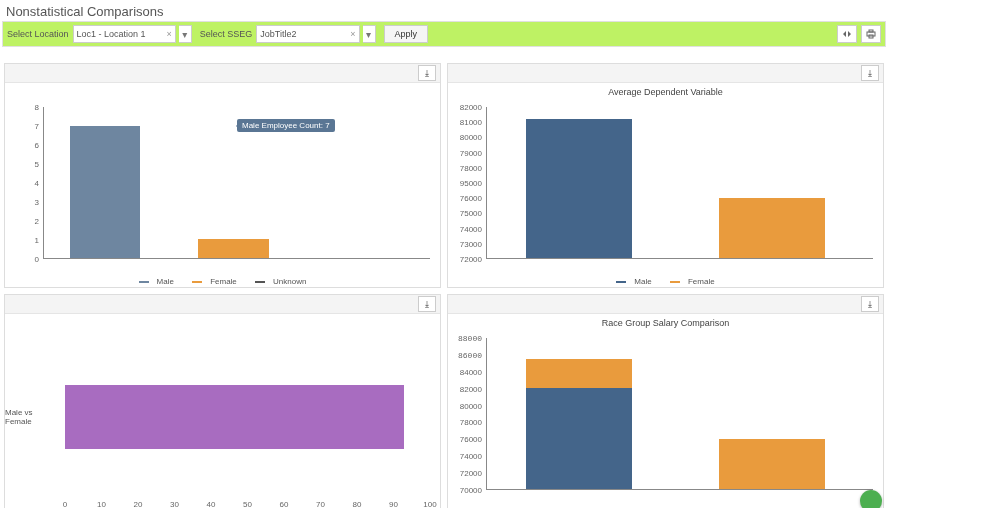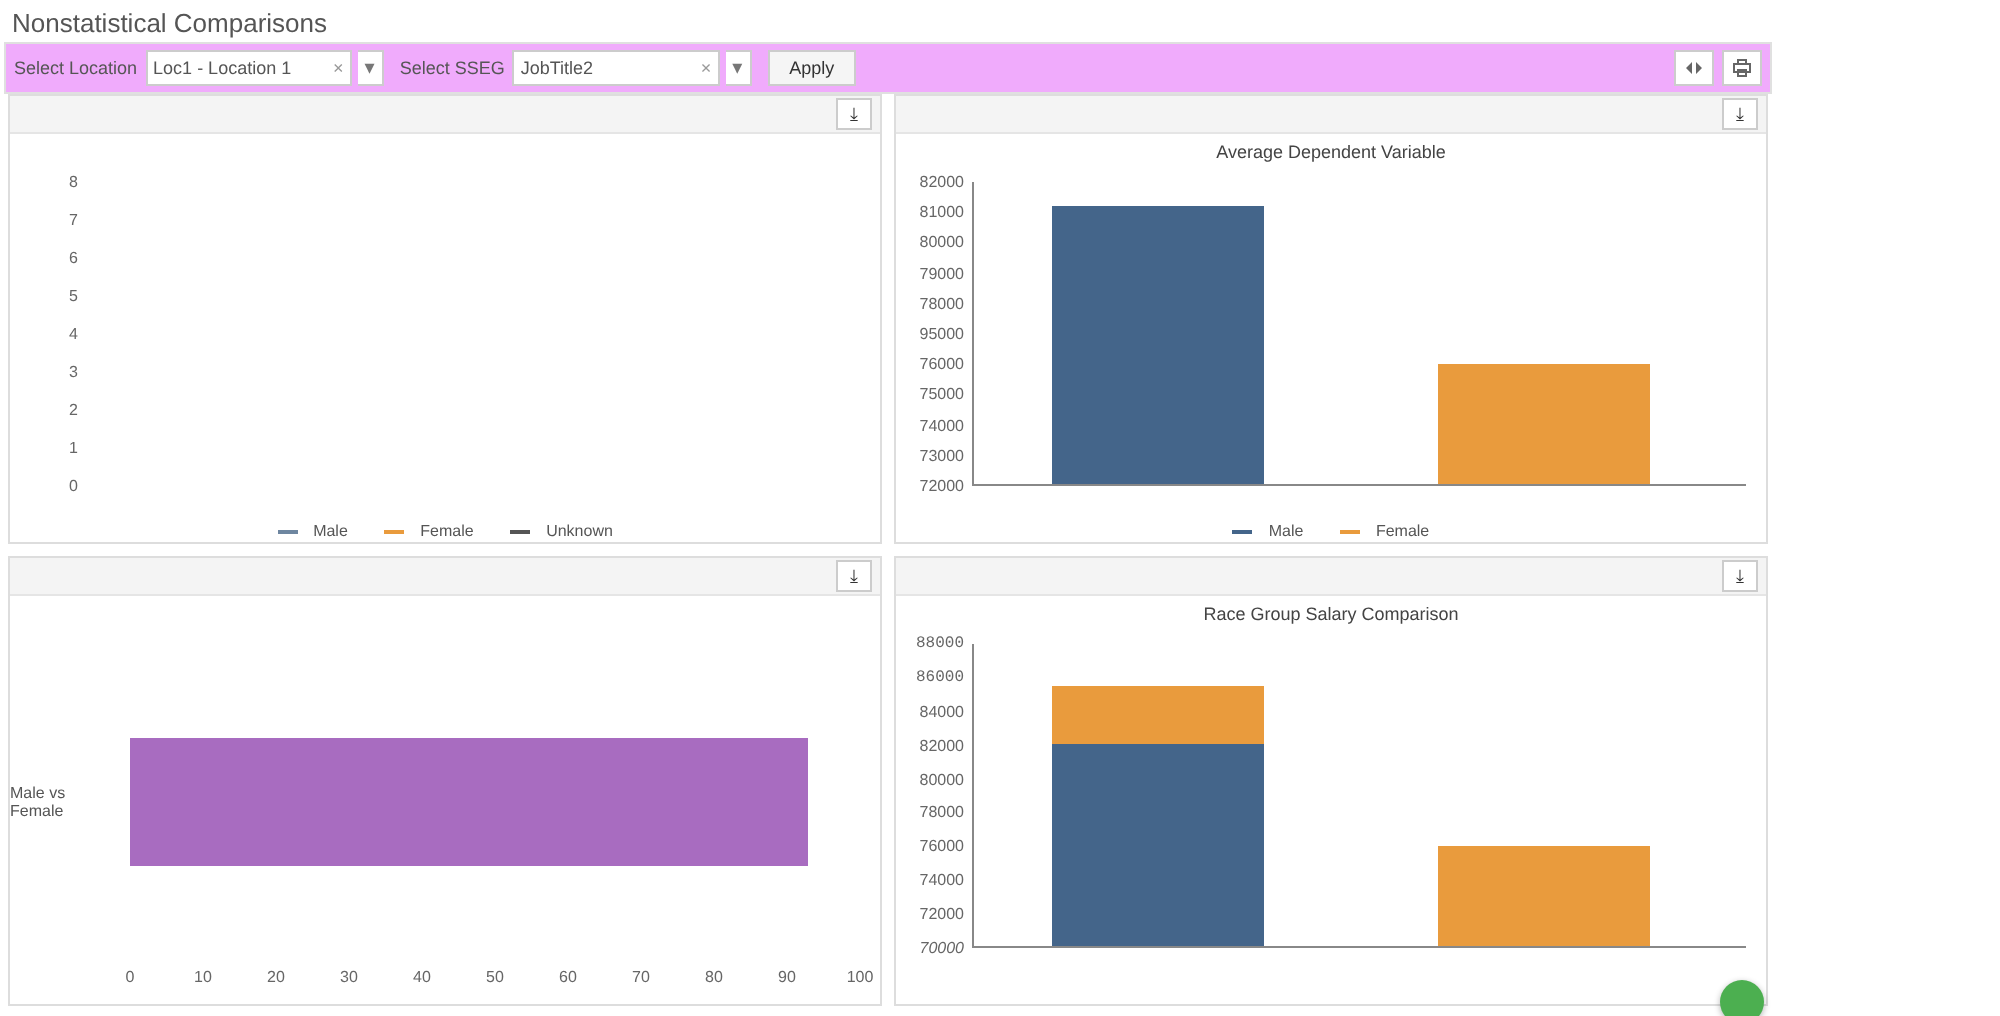--- a/index.html
+++ b/index.html
@@ -1,18 +1,18 @@
 <!DOCTYPE html>
 <html><head>
 <meta charset="utf-8">
 <style>
 html,body{margin:0;padding:0;font-family:Arial,Helvetica,sans-serif;font-size:10px;color:#333;background:#fff}
 .page{width:888px;height:508px;position:relative}
 .title{font-size:13px;color:#555;padding:4px 6px 2px}
-.toolbar{background:#f0abfc;border:1px solid #e0e0e0;height:20px;display:flex;align-items:center;padding:2px 4px;margin:0 2px 0}
+.toolbar{background:#bef264;border:1px solid #e0e0e0;height:20px;display:flex;align-items:center;padding:2px 4px;margin:0 2px 16px}
 .lbl{font-size:9px;color:#555;margin-right:4px}
 .select{background:#fff;border:1px solid #ccc;height:16px;display:flex;align-items:center;padding:0 3px;font-size:9px;color:#555;margin-right:3px}
 .select .val{min-width:70px}
 .select .x{color:#999;margin-left:20px}
 .caret{width:12px;height:16px;background:#fff;border:1px solid #ccc;border-left:none;display:flex;align-items:center;justify-content:center;margin-right:8px;color:#777}
 .btn{background:#f5f5f5;border:1px solid #ccc;height:16px;padding:0 10px;font-size:9px;display:flex;align-items:center;cursor:pointer}
 .spacer{flex:1}
 .iconbtn{width:18px;height:16px;background:#fff;border:1px solid #ccc;display:flex;align-items:center;justify-content:center;margin-left:4px;cursor:pointer}
 .grid{display:grid;grid-template-columns:1fr 1fr;grid-template-rows:1fr 1fr;gap:6px;padding:0 4px;height:456px}
 .card{border:1px solid #ddd;display:flex;flex-direction:column;background:#fff;position:relative}
@@ -81,20 +81,25 @@
             <div class="ytick" style="bottom: 0%;">0</div>
             <div class="ytick" style="bottom: 12.5%;">1</div>
             <div class="ytick" style="bottom: 25%;">2</div>
             <div class="ytick" style="bottom: 37.5%;">3</div>
             <div class="ytick" style="bottom: 50%;">4</div>
             <div class="ytick" style="bottom: 62.5%;">5</div>
             <div class="ytick" style="bottom: 75%;">6</div>
             <div class="ytick" style="bottom: 87.5%;">7</div>
             <div class="ytick" style="bottom: 100%;">8</div>
           </div>
+      <div class="plot" id="p0">
+        <div class="tooltip" style="left:50%;top:8%">Male Employee Count: 7</div>
+      <div class="bar" style="left: 6.66667%; width: 18.3333%; height: 87.5%; background: rgb(110, 134, 160);"></div>
+            <div class="bar" style="left: 40%; width: 18.3333%; height: 12.5%; background: rgb(233, 155, 61);"></div>
+          </div>
       <div class="legend">
         <span><span class="dash" style="background:#6e86a0"></span><span>Male</span></span>
         <span><span class="dash" style="background:#e99b3d"></span><span>Female</span></span>
         <span><span class="dash" style="background:#555"></span><span>Unknown</span></span>
       </div>
     </div>
   </div>
 
   <div class="card">
     <div class="cardhead">
@@ -151,21 +156,21 @@
     </div>
   </div>
 
   <div class="card">
     <div class="cardhead">
           <div class="dl">⤓</div>
         </div>
     <div class="cardbody">
       <div class="ctitle">Race Group Salary Comparison</div>
       <div class="yaxis" id="y3">
-            <div class="ytick" style="bottom: 0%; font-style: italic;">70000</div>
+            <div class="ytick" style="bottom: 0%;">70000</div>
             <div class="ytick" style="bottom: 11.1111%;">72000</div>
             <div class="ytick" style="bottom: 22.2222%;">74000</div>
             <div class="ytick" style="bottom: 33.3333%;">76000</div>
             <div class="ytick" style="bottom: 44.4444%;">78000</div>
             <div class="ytick" style="bottom: 55.5556%;">80000</div>
             <div class="ytick" style="bottom: 66.6667%;">82000</div>
             <div class="ytick" style="bottom: 77.7778%;">84000</div>
             <div class="ytick" style="bottom: 88.8889%; font-family: Liberation Mono, monospace;">86000</div>
             <div class="ytick" style="bottom: 100%; font-family: Liberation Mono, monospace;">88000</div>
           </div>

